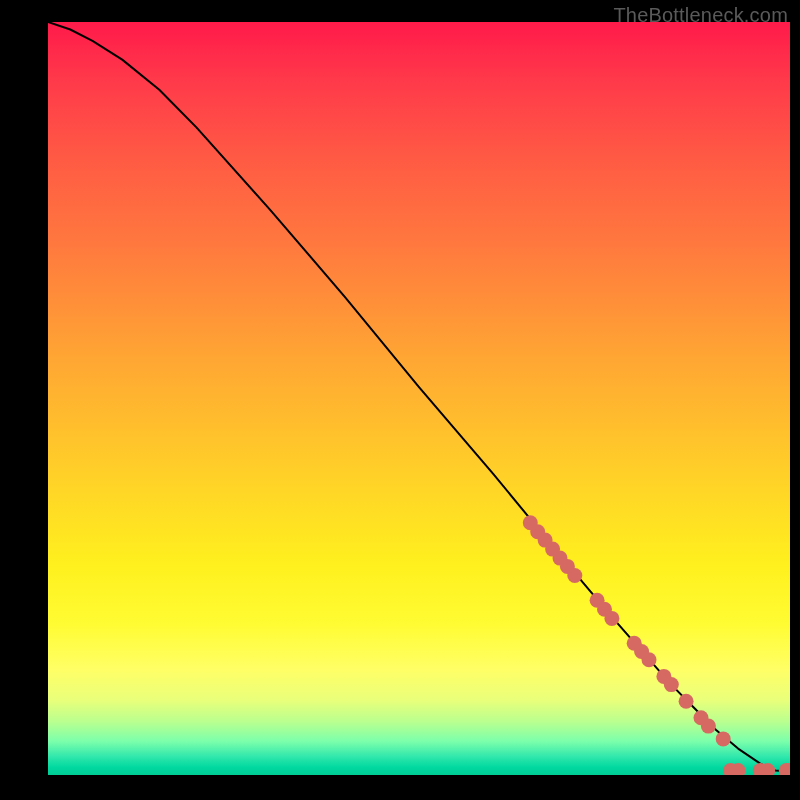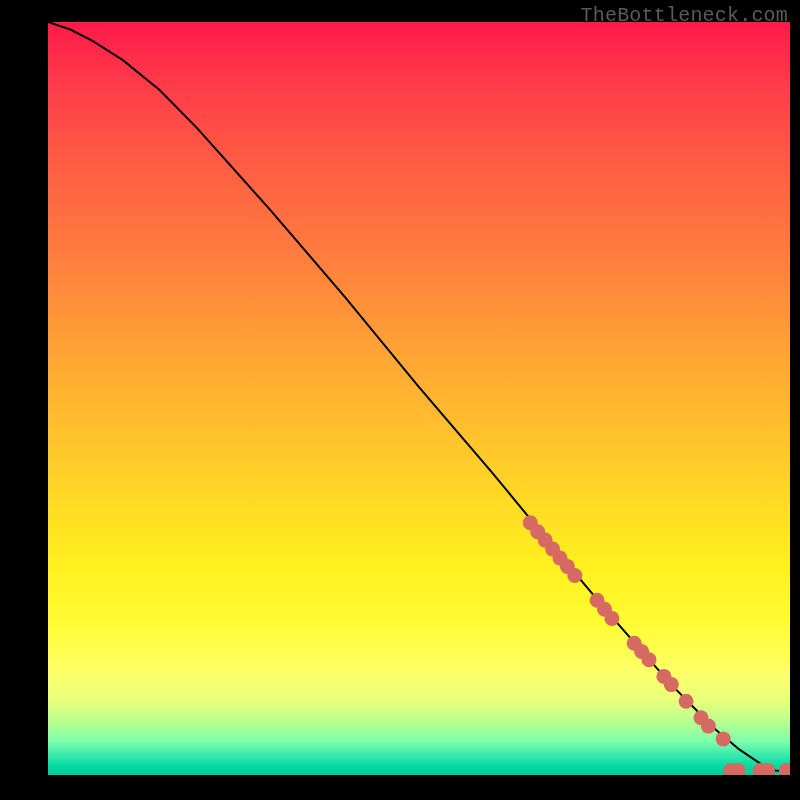--- a/index.html
+++ b/index.html
@@ -63,21 +63,20 @@
   }
   .watermark {
     position: absolute;
     top: 4px;
     right: 12px;
     color: #5a5a5a;
     font-size: 20px;
     font-weight: 400;
     z-index: 8;
     letter-spacing: 0.2px;
-    font-family: Liberation Mono, monospace;
   }
 </style>
 </head>
 <body>
 
 <div class="stage">
   <div class="watermark">TheBottleneck.com</div>
 
   <div class="left-bar"></div>
   <div class="right-bar"></div>

